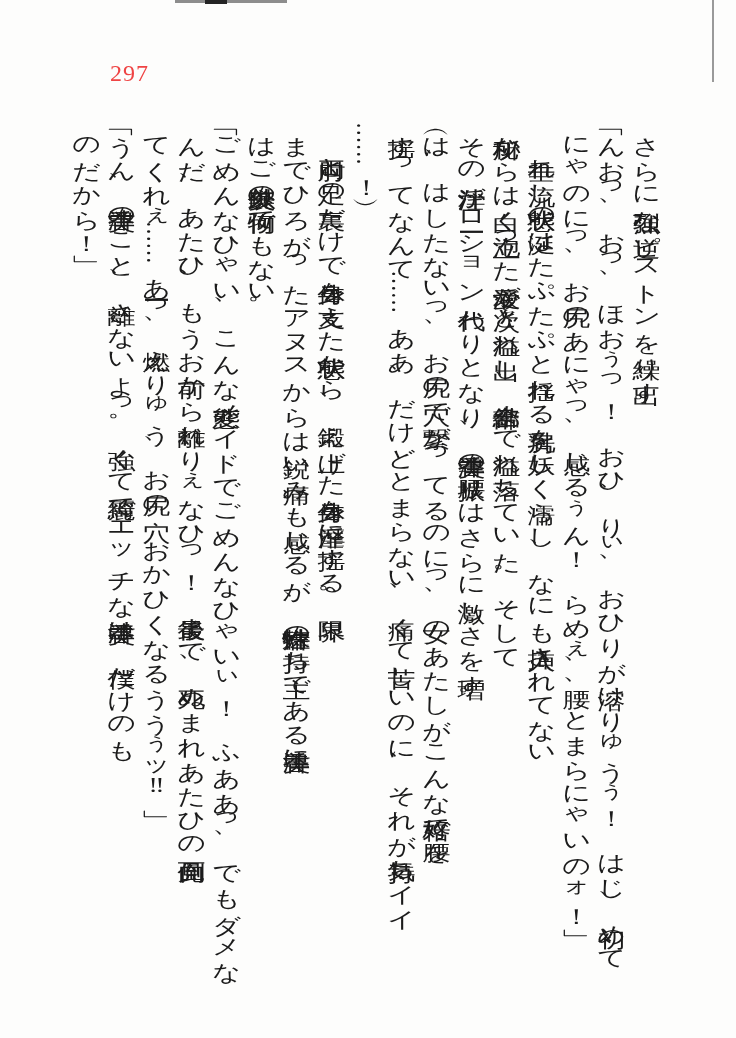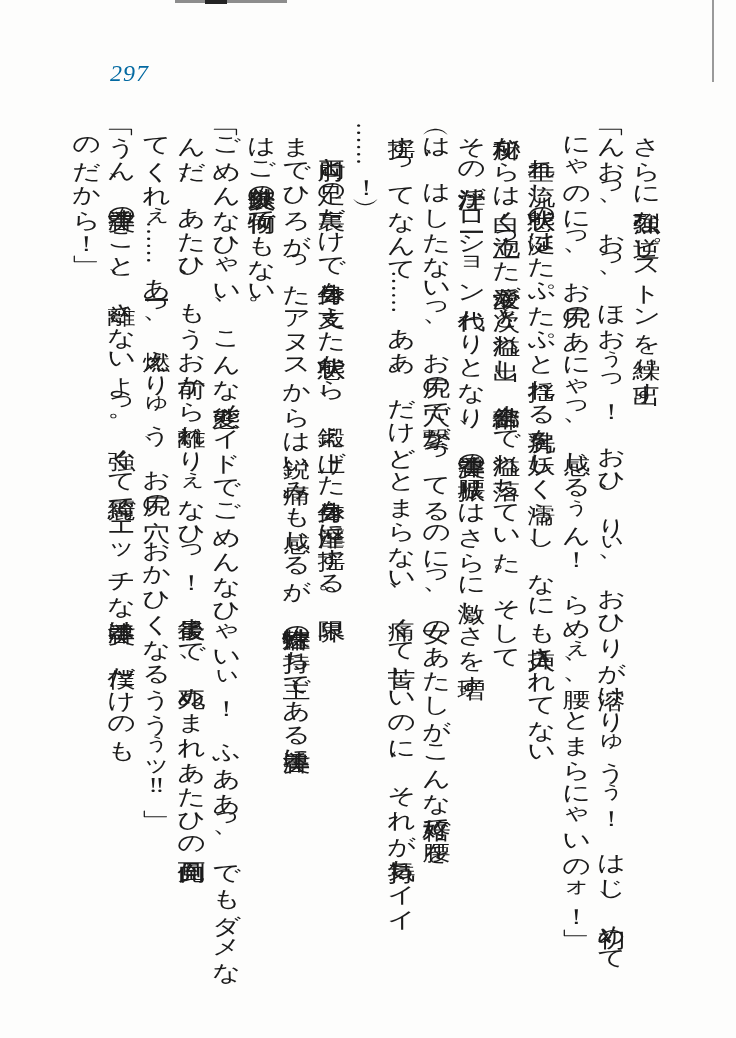--- a/index.html
+++ b/index.html
@@ -11,24 +11,23 @@
     height: 1038px;
     position: relative;
     overflow: hidden;
     background: #fdfdfc;
     font-family: "Liberation Serif", "DejaVu Serif", serif;
   }
   .page-number {
     position: absolute;
     left: 110px;
     top: 60px;
-    font-style: italic;
     font-size: 24px;
     letter-spacing: 1px;
-    color: #0369a1;
+    color: #ef4444;
   }
   .text-block {
     position: absolute;
     top: 122px;
     right: 72px;
     height: 1100px;
     writing-mode: vertical-rl;
     text-orientation: mixed;
     transform: scaleY(0.77);
     transform-origin: top;

